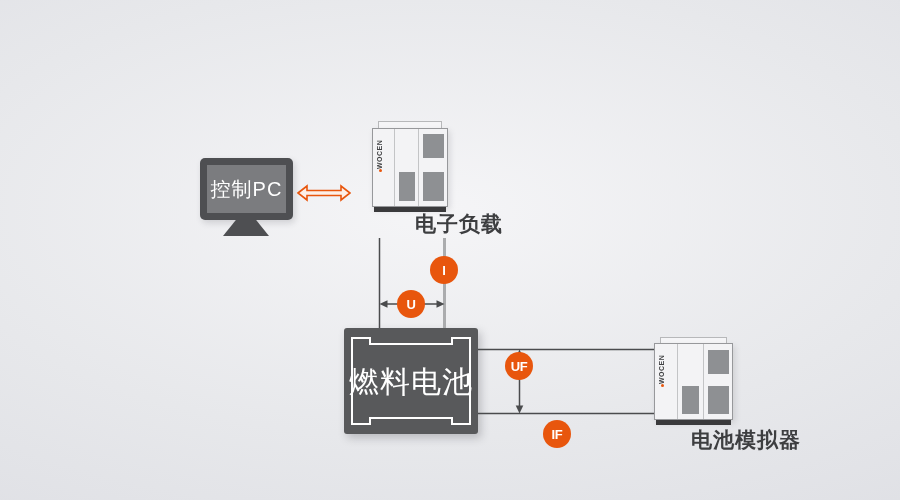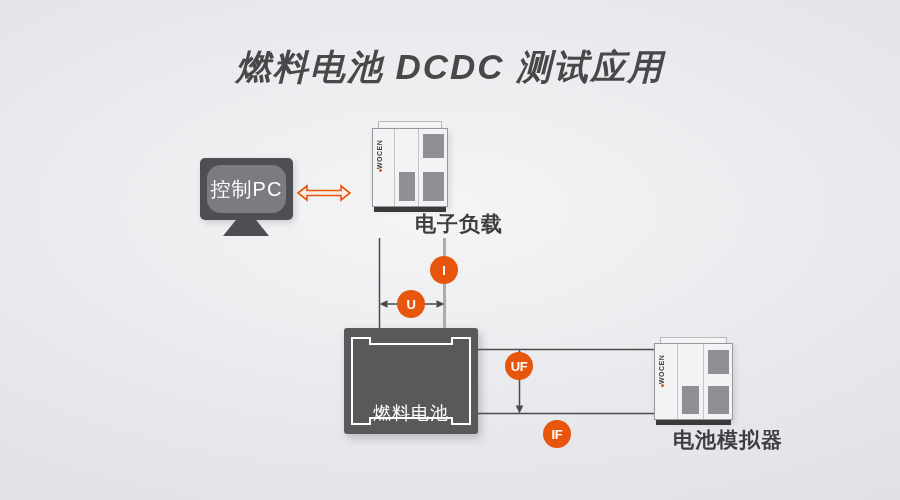--- a/index.html
+++ b/index.html
@@ -14,21 +14,21 @@
     font-size:35px;font-weight:800;font-style:italic;letter-spacing:2px;
     color:#47484a;
   }
   
   .monitor-frame{
     position:absolute;left:200px;top:158px;width:93px;height:62px;
     background:#4e4f52;border-radius:5px;box-shadow:2px 3px 6px rgba(60,60,70,.18);
   }
   .monitor-screen{
     position:absolute;left:7px;top:7px;right:7px;bottom:7px;
-    background:#7b7c7f;border-radius:14px;
+    background:#7b7c7f;border-radius:0;
     display:flex;align-items:center;justify-content:center;
     color:#fff;font-size:20px;font-weight:500;letter-spacing:1px;
   }
   .monitor-stand{
     position:absolute;left:223px;top:220px;width:46px;height:16px;
     background:#4e4f52;
     clip-path:polygon(28% 0,72% 0,100% 100%,0 100%);
   }
   
   .device{position:absolute;}
@@ -57,38 +57,37 @@
   
   .dcdc{
     position:absolute;left:344px;top:328px;width:134px;height:106px;
     background:var(--color-box_bg,#58595B);border-radius:3px;
     box-shadow:3px 4px 9px rgba(50,50,60,.25);
   }
   .dcdc .frame{position:absolute;left:0;top:0;}
   .dcdc .text{
     position:absolute;left:0;top:0;width:100%;height:100%;
     display:flex;flex-direction:column;align-items:center;justify-content:center;
-    color:#fff;line-height:31px;font-size:18px;font-weight:500;letter-spacing:1px;margin-top:32px;
+    color:#fff;line-height:31px;font-size:30px;font-weight:500;letter-spacing:1px;
   }
   
   #wires{position:absolute;left:0;top:0;z-index:2;}
   
   .signal{
     position:absolute;width:28px;height:28px;border-radius:50%;z-index:3;
     background:var(--color-accent,#E8560D);color:#fff;
     display:flex;align-items:center;justify-content:center;
     font-size:13px;font-weight:bold;letter-spacing:-.3px;
   }
 </style>
 </head>
 <body>
 
 <div id="canvas">
 
-  <div class="title">燃料电池 DCDC 测试应用</div>
 
   <div class="monitor-frame">
     <div class="monitor-screen">控制PC</div>
   </div>
   <div class="monitor-stand"></div>
 
   <svg id="wires" width="900" height="500" viewBox="0 0 900 500">
 
     <polygon points="298,193 307,186 307,190.5 341,190.5 341,186 350,193 341,200 341,195.5 307,195.5 307,200" fill="#fdefe7" style="stroke:var(--color-accent,#E8560D)" stroke-width="1.6" stroke-linejoin="miter"></polygon>
 
@@ -126,21 +125,21 @@
     <div class="body" style="left:0;top:6px;width:79px;height:77px;">
       <div class="divider" style="left:22px;"></div>
       <div class="divider" style="left:48px;"></div>
       <div class="brand"><span class="brand-dot"></span><span>WOCEN</span></div>
       <div class="panel" style="left:27px;top:42px;width:17px;height:28px;"></div>
       <div class="panel" style="left:53px;top:6px;width:21px;height:24px;"></div>
       <div class="panel" style="left:53px;top:42px;width:21px;height:28px;"></div>
     </div>
     <div class="base" style="left:2px;top:83px;width:75px;height:5px;"></div>
   </div>
-  <div class="device-label" style="left:603px;top:426px;">电池模拟器</div>
+  <div class="device-label" style="left:621px;top:426px;">电池模拟器</div>
 
   <div class="dcdc">
     <svg class="frame" width="134" height="106" viewBox="0 0 134 106">
       <path d="M8 96 L8 10 L26 10 L26 16 L108 16 L108 10 L126 10 L126 96 L108 96 L108 90 L26 90 L26 96 Z" fill="none" stroke="#ffffff" stroke-width="2"></path>
     </svg>
     <div class="text">
       <span>燃料电池</span>
     </div>
   </div>
 

